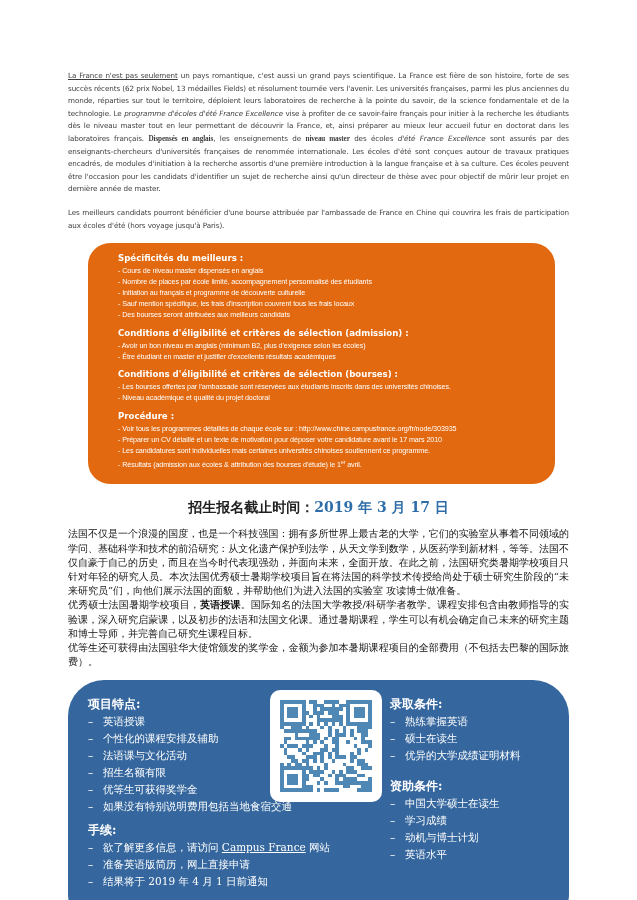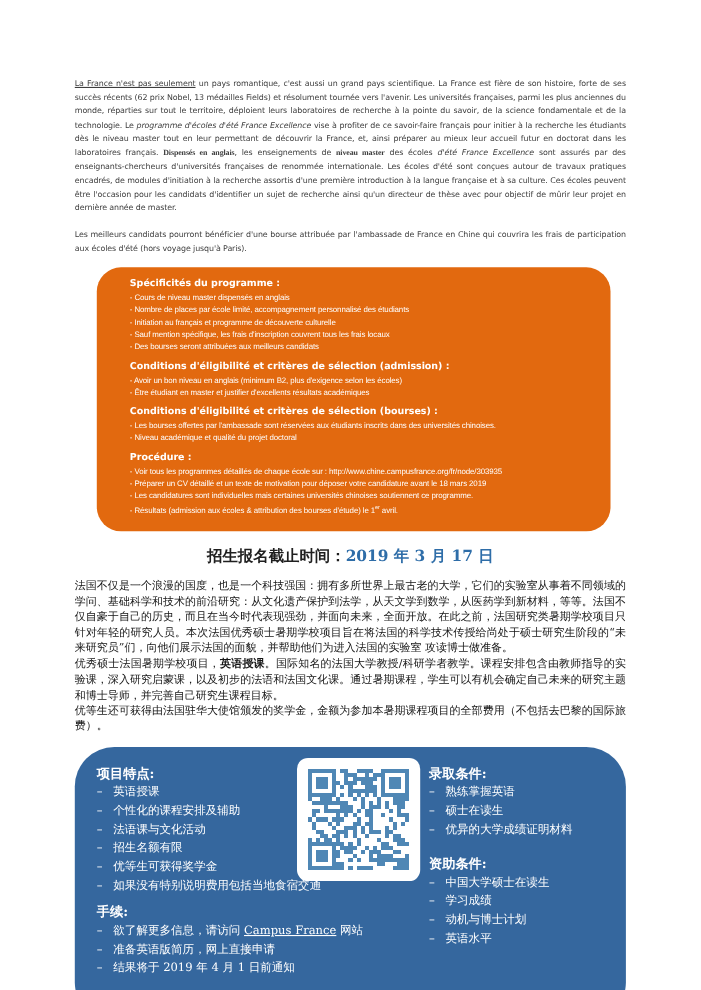--- a/index.html
+++ b/index.html
@@ -54,38 +54,38 @@
 </head>
 <body>
 
 <div class="page">
   <div class="content">
 
     <p class="fr"><span class="u">La France n'est pas seulement</span><span> un pays romantique, c'est aussi un grand pays scientifique. La France est fière de son histoire, forte de ses succès récents (62 prix Nobel, 13 médailles Fields) et résolument tournée vers l'avenir. Les universités françaises, parmi les plus anciennes du monde, réparties sur tout le territoire, déploient leurs laboratoires de recherche à la pointe du savoir, de la science fondamentale et de la technologie. Le </span><span class="i">programme d'écoles d'été France Excellence</span><span> vise à profiter de ce savoir-faire français pour initier à la recherche les étudiants dès le niveau master tout en leur permettant de découvrir la France, et, ainsi préparer au mieux leur accueil futur en doctorat dans les laboratoires français. </span><span class="b">Dispensés en anglais</span><span>, les enseignements de </span><span class="b">niveau master</span><span> des écoles </span><span class="i">d'été France Excellence</span><span> sont assurés par des enseignants-chercheurs d'universités françaises de renommée internationale. Les écoles d'été sont conçues autour de travaux pratiques encadrés, de modules d'initiation à la recherche assortis d'une première introduction à la langue française et à sa culture. Ces écoles peuvent être l'occasion pour les candidats d'identifier un sujet de recherche ainsi qu'un directeur de thèse avec pour objectif de mûrir leur projet en dernière année de master.</span></p>
     <p class="fr">Les meilleurs candidats pourront bénéficier d'une bourse attribuée par l'ambassade de France en Chine qui couvrira les frais de participation aux écoles d'été (hors voyage jusqu'à Paris).</p>
 
     <div class="orange-box">
-      <div class="sec-h first">Spécificités du programme :</div>
+      <div class="sec-h first">Spécificités du meilleurs :</div>
       <div class="itm">- Cours de niveau master dispensés en anglais</div>
       <div class="itm">- Nombre de places par école limité, accompagnement personnalisé des étudiants</div>
       <div class="itm">- Initiation au français et programme de découverte culturelle</div>
       <div class="itm">- Sauf mention spécifique, les frais d'inscription couvrent tous les frais locaux</div>
       <div class="itm">- Des bourses seront attribuées aux meilleurs candidats</div>
 
       <div class="sec-h">Conditions d'éligibilité et critères de sélection (admission) :</div>
       <div class="itm">- Avoir un bon niveau en anglais (minimum B2, plus d'exigence selon les écoles)</div>
       <div class="itm">- Être étudiant en master  et justifier d'excellents résultats académiques</div>
 
       <div class="sec-h">Conditions d'éligibilité et critères de sélection (bourses) :</div>
       <div class="itm">- Les bourses offertes par l'ambassade sont réservées aux étudiants inscrits dans des universités chinoises.</div>
       <div class="itm">- Niveau académique et qualité du projet doctoral</div>
 
       <div class="sec-h">Procédure :</div>
       <div class="itm">- Voir tous les programmes détaillés de chaque école sur : http://www.chine.campusfrance.org/fr/node/303935</div>
-      <div class="itm">- Préparer un CV détaillé et un texte de motivation pour déposer votre candidature avant le 18 mars 2019</div>
+      <div class="itm">- Préparer un CV détaillé et un texte de motivation pour déposer votre candidature avant le 17 mars 2010</div>
       <div class="itm">- Les candidatures sont individuelles mais certaines universités chinoises soutiennent ce programme.</div>
       <div class="itm"><span>- Résultats (admission aux écoles &amp; attribution des bourses d'étude) le 1</span><sup>er</sup><span> avril.</span></div>
     </div>
 
     <div class="deadline"><span>招生报名截止时间：</span><span class="date">2019 年 3 月 17 日</span></div>
 
     <p class="cn">法国不仅是一个浪漫的国度，也是一个科技强国：拥有多所世界上最古老的大学，它们的实验室从事着不同领域的学问、基础科学和技术的前沿研究：从文化遗产保护到法学，从天文学到数学，从医药学到新材料，等等。法国不仅自豪于自己的历史，而且在当今时代表现强劲，并面向未来，全面开放。在此之前，法国研究类暑期学校项目只针对年轻的研究人员。本次法国优秀硕士暑期学校项目旨在将法国的科学技术传授给尚处于硕士研究生阶段的“未来研究员”们，向他们展示法国的面貌，并帮助他们为进入法国的实验室 攻读博士做准备。</p>
     <p class="cn"><span>优秀硕士法国暑期学校项目，</span><span class="b">英语授课</span><span>。国际知名的法国大学教授/科研学者教学。课程安排包含由教师指导的实验课，深入研究启蒙课，以及初步的法语和法国文化课。通过暑期课程，学生可以有机会确定自己未来的研究主题和博士导师，并完善自己研究生课程目标。</span></p>
     <p class="cn">优等生还可获得由法国驻华大使馆颁发的奖学金，金额为参加本暑期课程项目的全部费用（不包括去巴黎的国际旅费）。</p>
 

